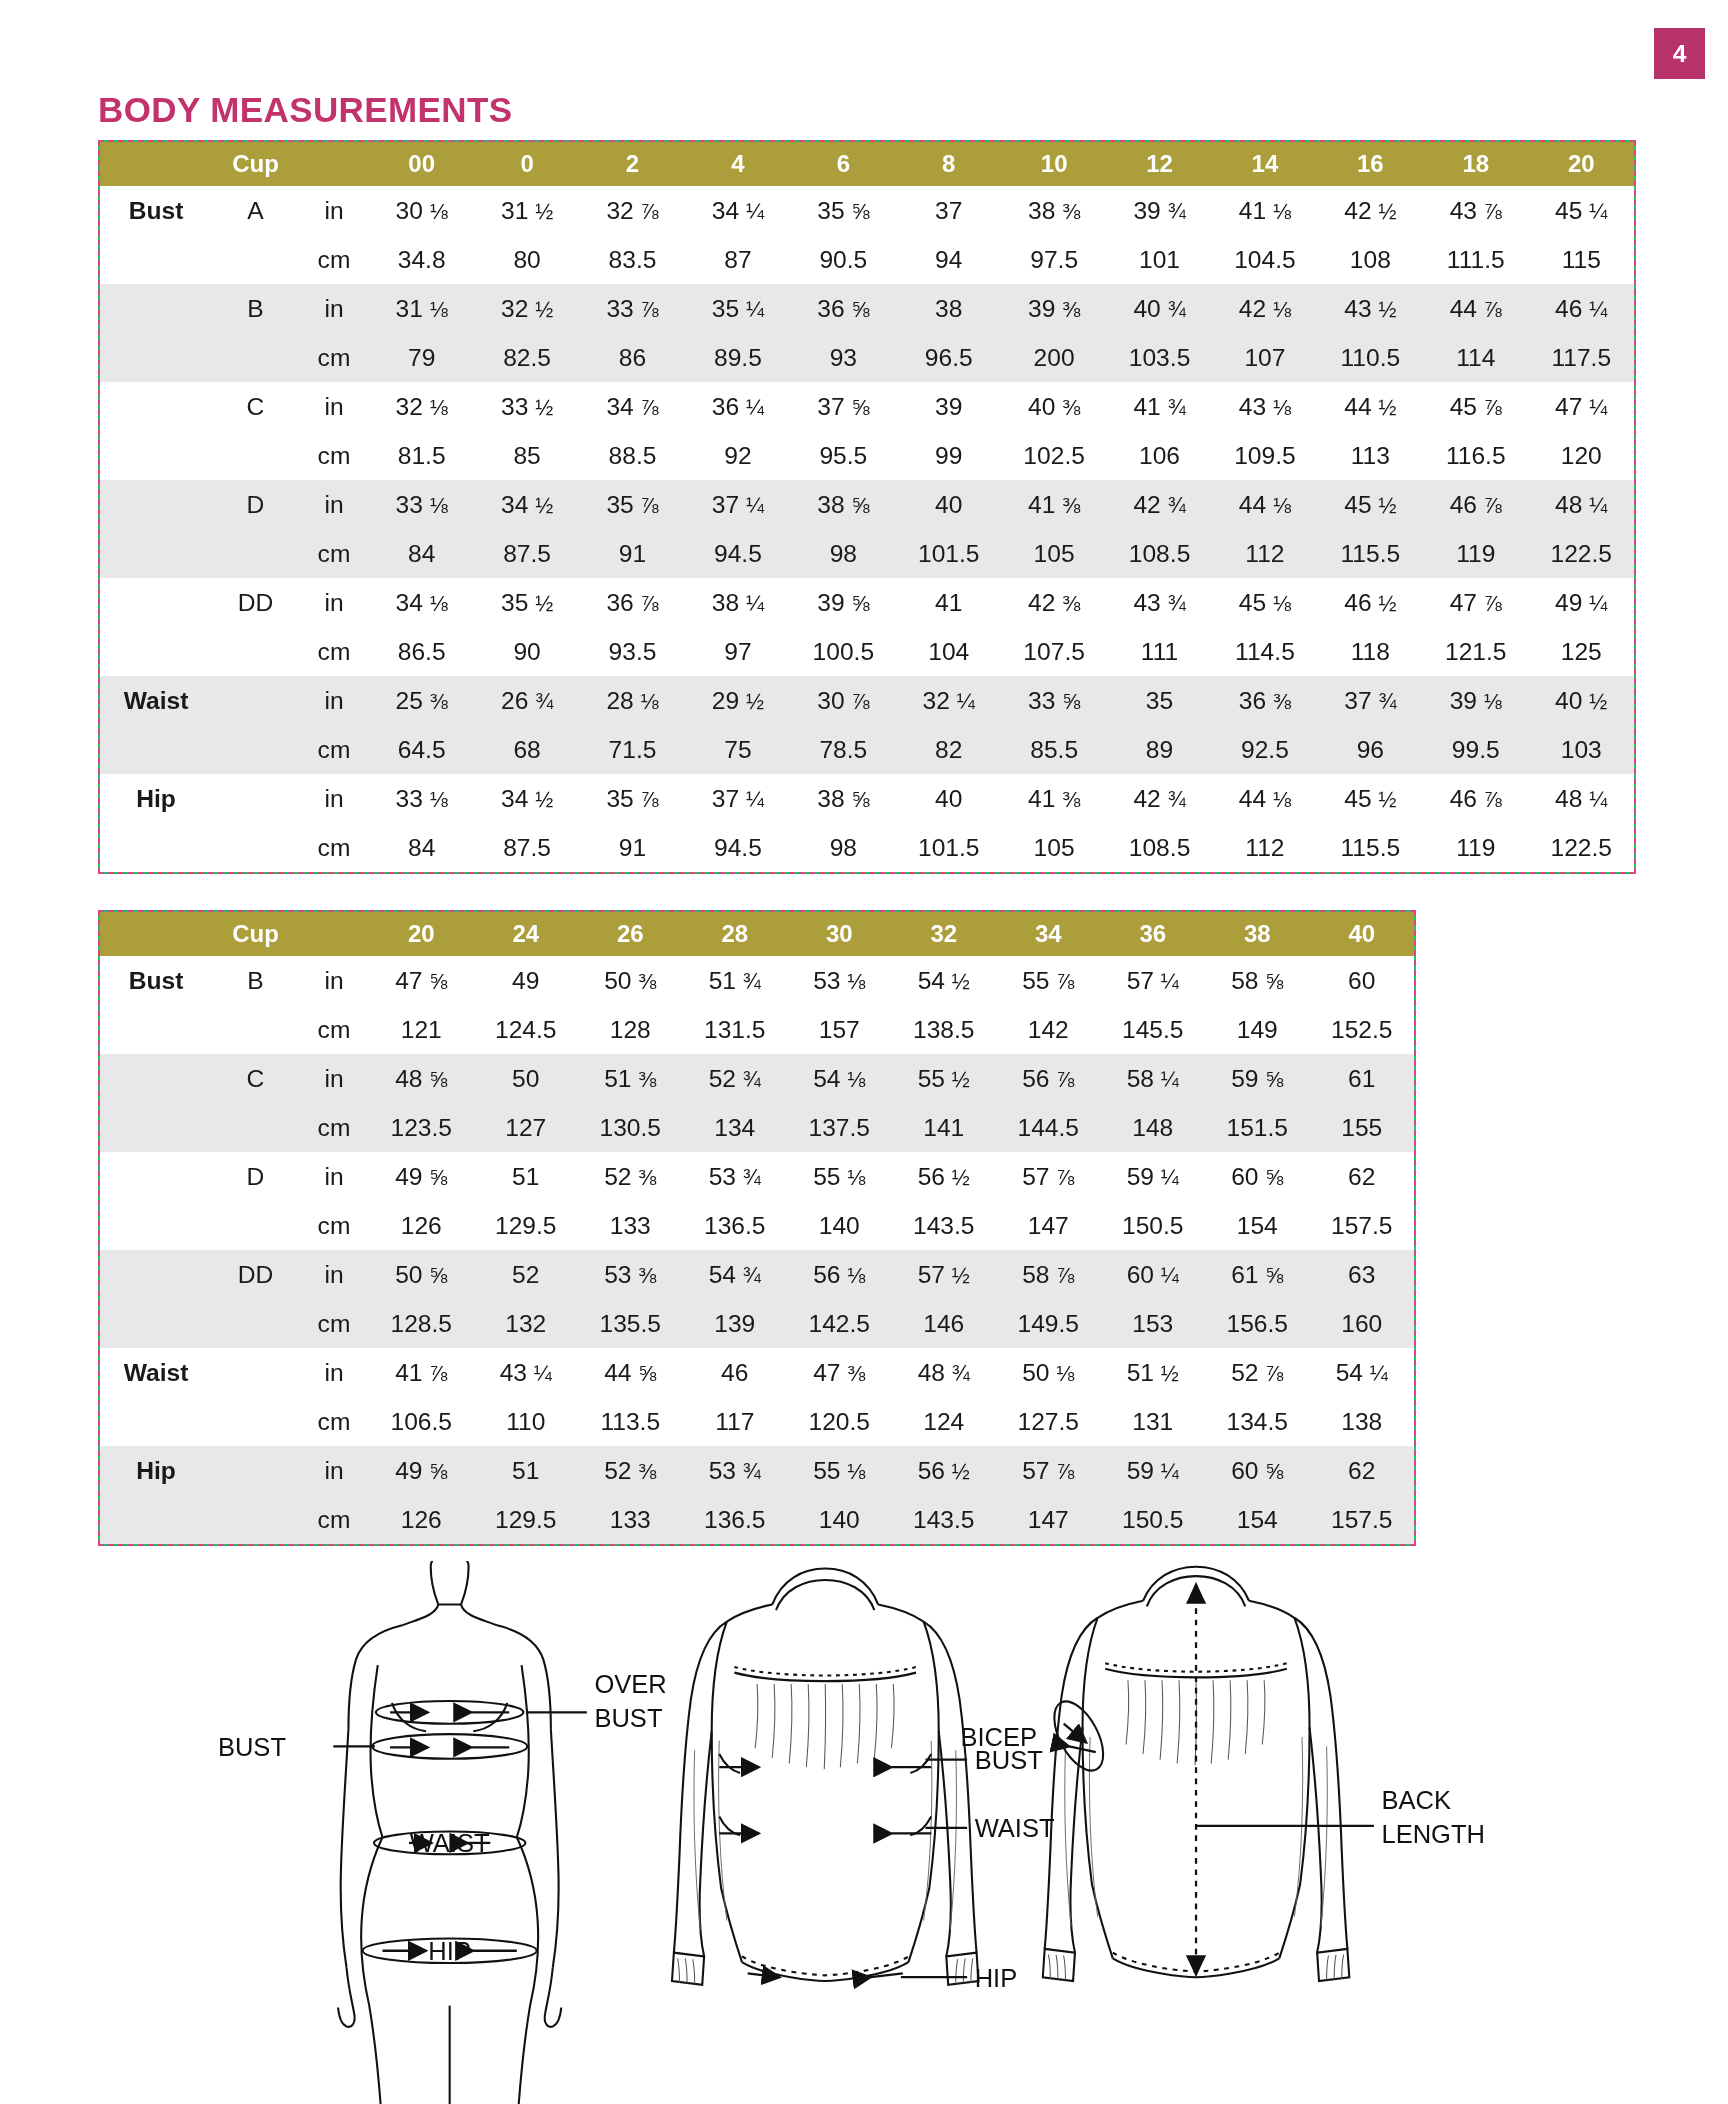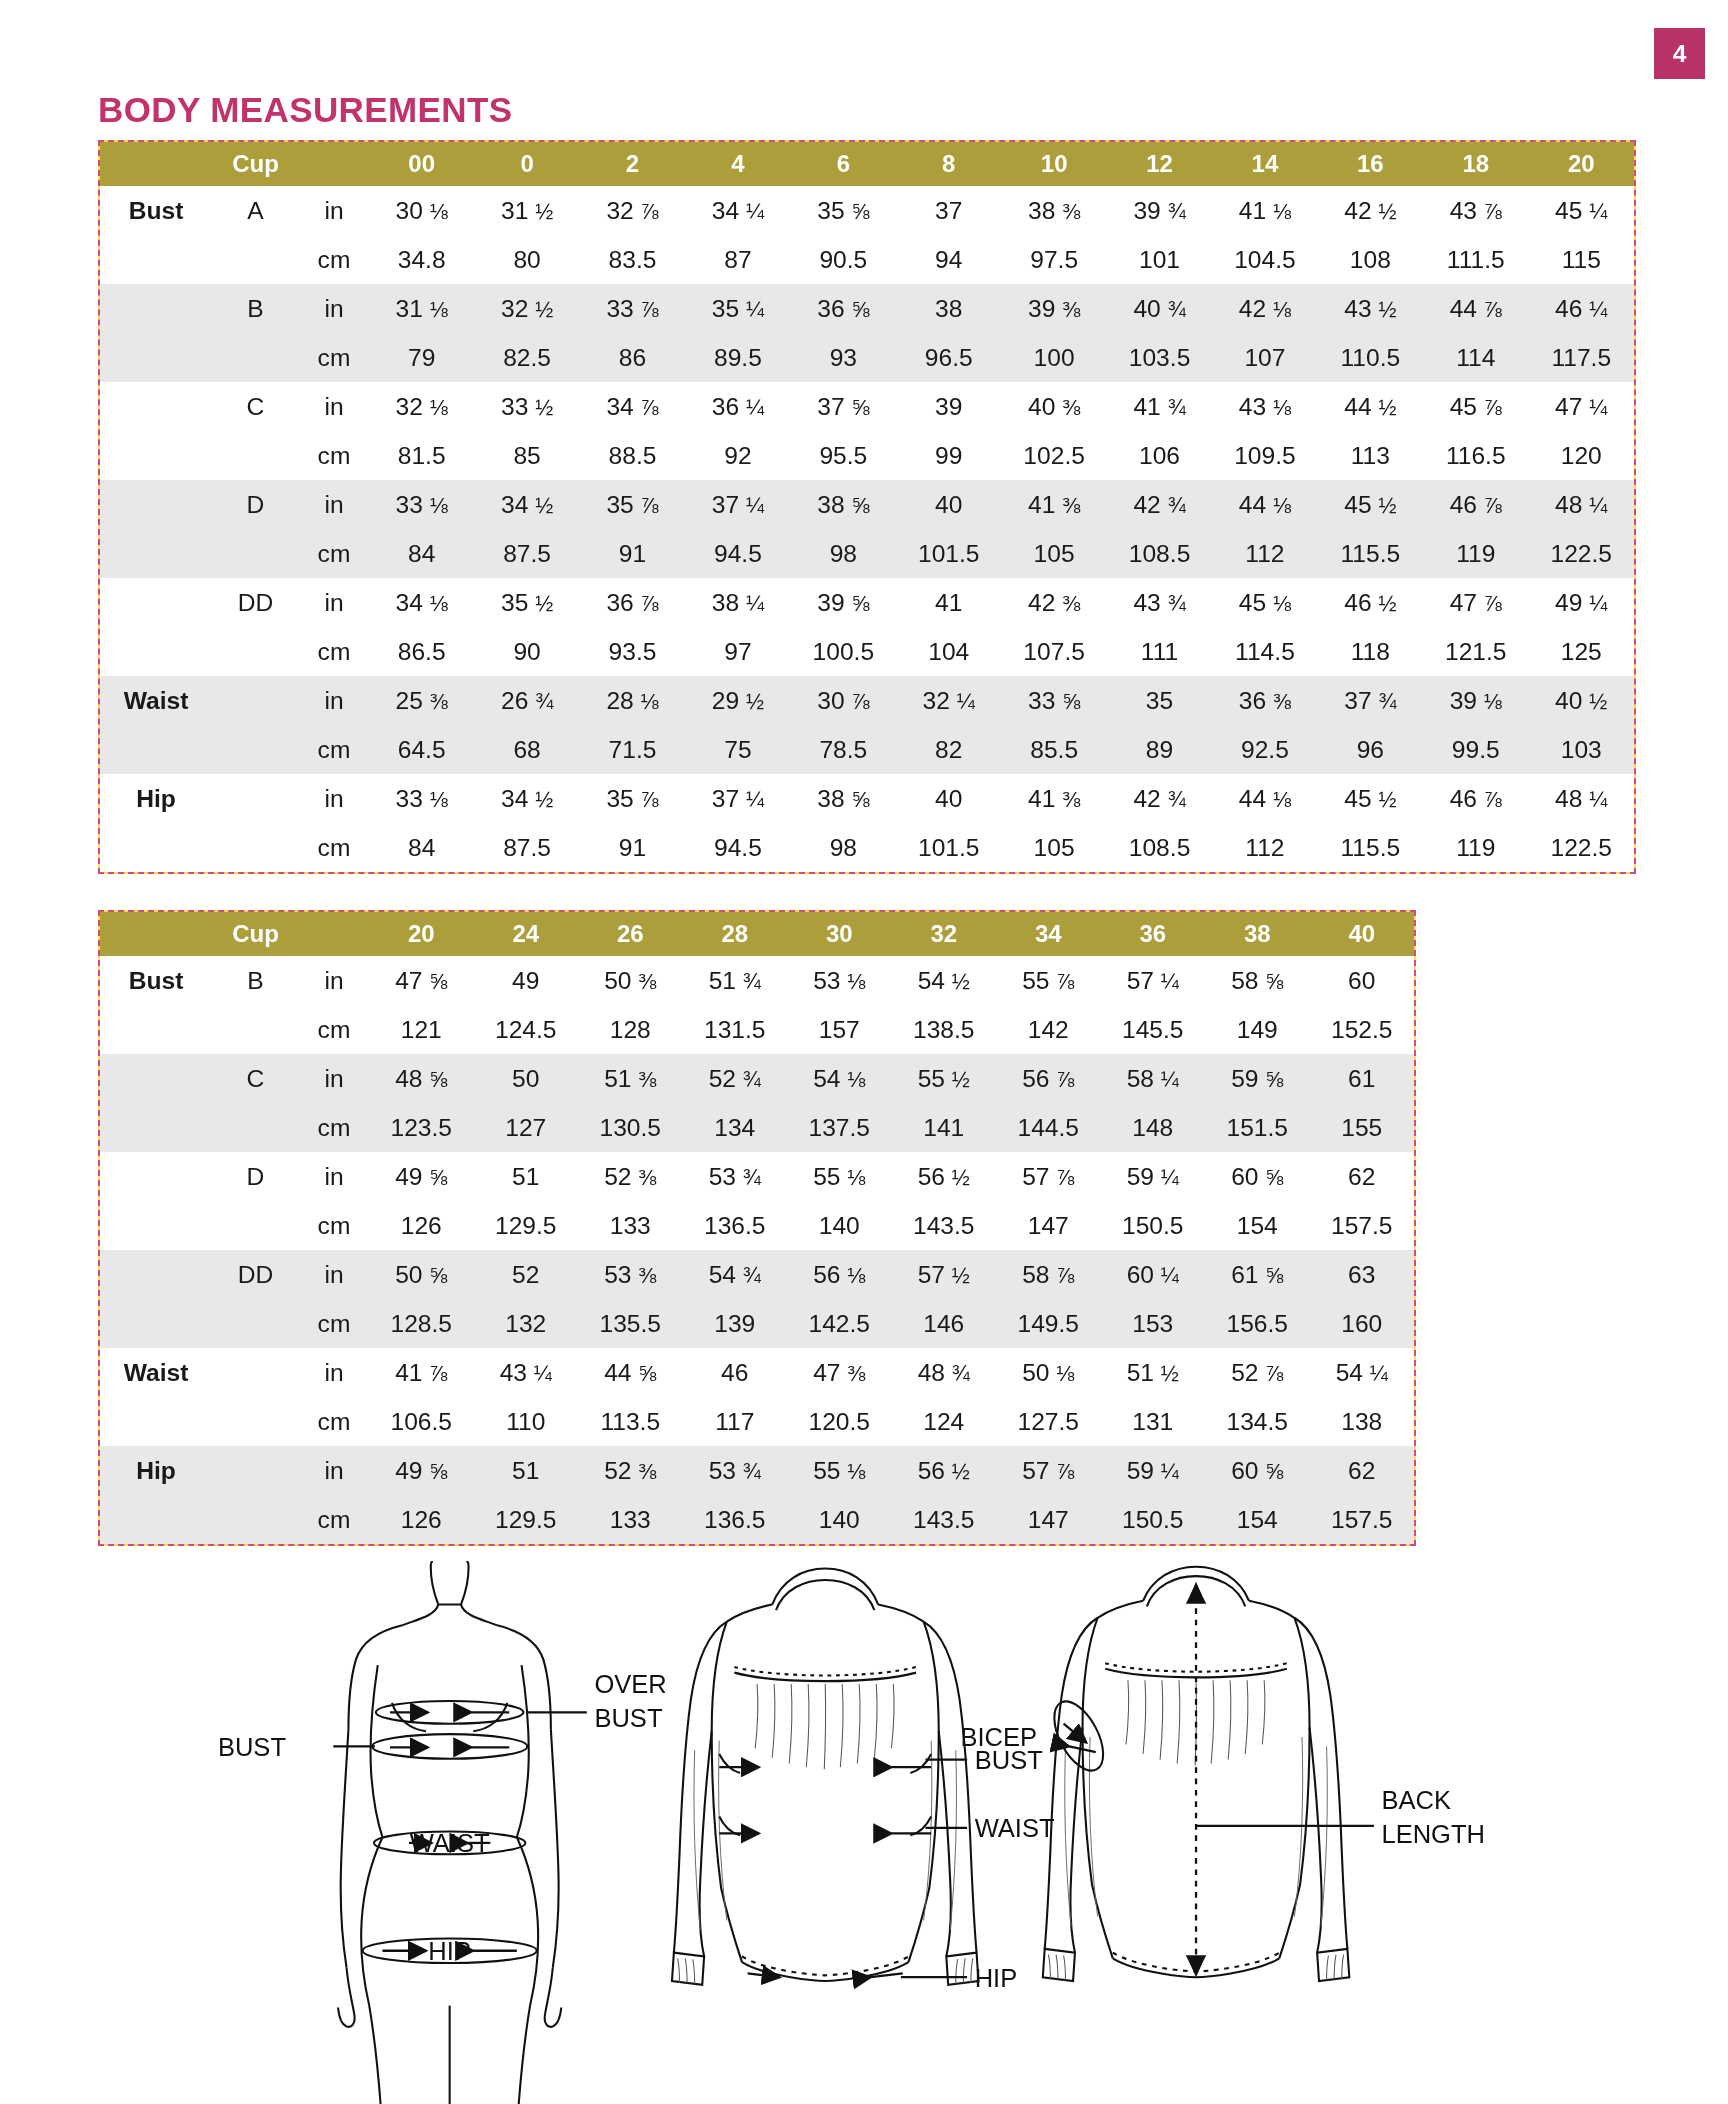--- a/index.html
+++ b/index.html
@@ -42,21 +42,21 @@
     font-weight: bold;
     font-size: 35px;
     letter-spacing: 0.4px;
   }
 
   
   .table-block {
     position: absolute;
     box-sizing: border-box;
     border: 2.8px dashed #d24b80;
-    background: #fde047;
+    background: #22c55e;
   }
   #table-1 {
     left: 98px;
     top: 140px;
     width: 1538px;
   }
   #table-2 {
     left: 98px;
     top: 910px;
     width: 1318px;
@@ -226,21 +226,21 @@
         <tr class="shaded">
           <td class="c-group"></td>
           <td class="c-cup"></td>
           <td class="c-unit">cm</td>
           <td class="c-val">79</td>
           <td class="c-val">82.5</td>
           <td class="c-val">86</td>
           <td class="c-val">89.5</td>
           <td class="c-val">93</td>
           <td class="c-val">96.5</td>
-          <td class="c-val">100</td>
+          <td class="c-val">200</td>
           <td class="c-val">103.5</td>
           <td class="c-val">107</td>
           <td class="c-val">110.5</td>
           <td class="c-val">114</td>
           <td class="c-val">117.5</td>
         </tr>
         <tr class="plain">
           <td class="c-group"></td>
           <td class="c-cup">C</td>
           <td class="c-unit">in</td>

